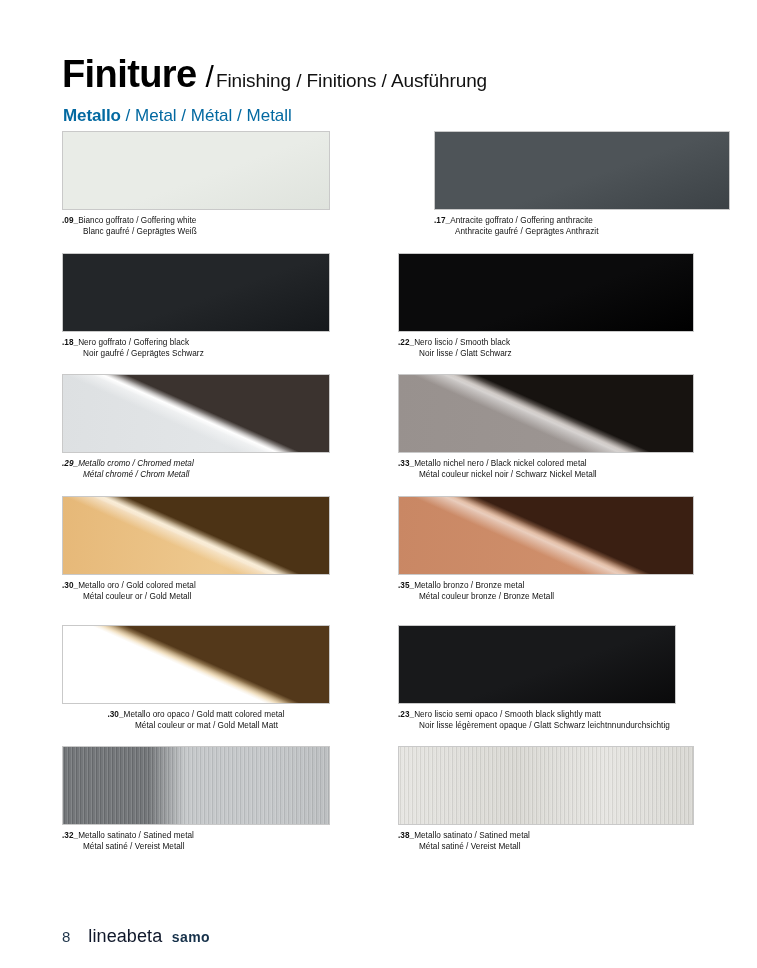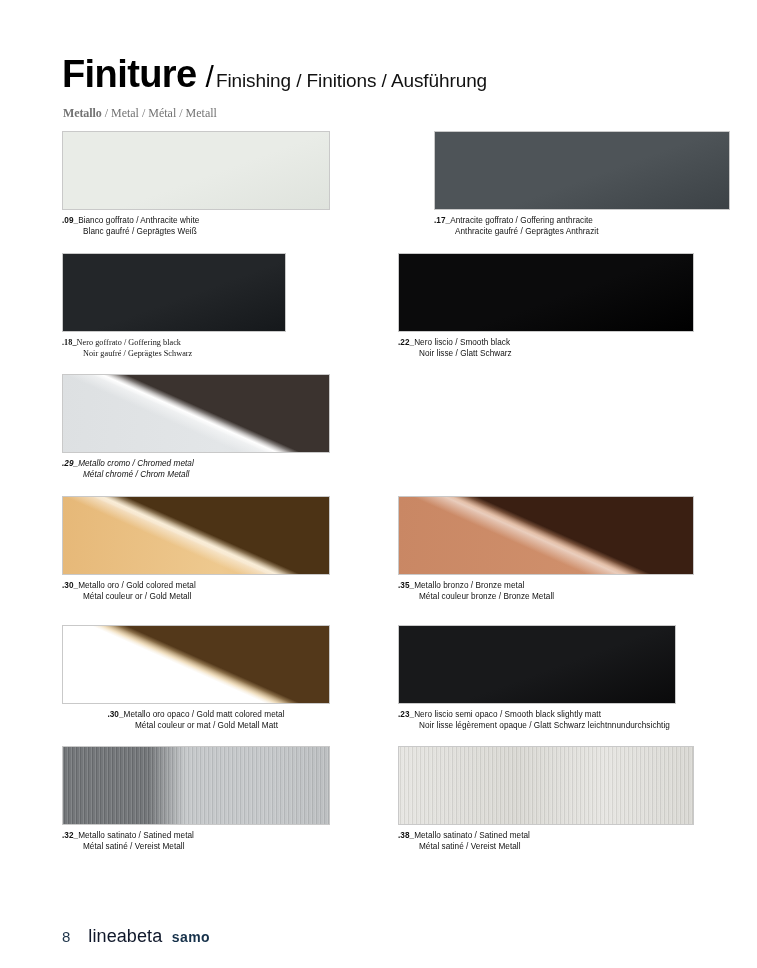--- a/index.html
+++ b/index.html
@@ -45,24 +45,23 @@
     font-size: 19px;
     font-weight: 400;
     color: #111;
     line-height: 1;
     letter-spacing: -0.1px;
   }
 
   .subheader {
     position: absolute;
     left: 63px; top: 107px;
-    font-size: 12px;
-    line-height: 1;
-    color: #737373;
-    font-family: Liberation Serif, serif;
+    font-size: 17px;
+    line-height: 1;
+    color: #0369a1;
   }
   .subheader .bold { font-weight: 800; letter-spacing: -0.1px;}
   .subheader .reg  { font-weight: 400; }
 
   
   .grid {
     position: absolute;
     left: 0; top: 0;
     width: 757px; height: 968px;
   }
@@ -139,34 +138,34 @@
   <div class="subheader">
     <span class="bold">Metallo</span><span class="reg"> / Metal / Métal / Metall</span>
   </div>
 
   <div class="grid" id="grid">
       <div class="cell" style="left: 62px; top: 131px; width: 268px;">
         <div class="swatch">
           <div class="layer" style="background: linear-gradient(160deg, rgb(233, 236, 231) 0%, rgb(233, 236, 231) 55%, rgb(223, 227, 221) 100%);"></div>
         </div>
         <div class="caption">
-          <span class="l1"><span class="code">.09_</span><span>Bianco goffrato / Anthracite white</span></span>
+          <span class="l1"><span class="code">.09_</span><span>Bianco goffrato / Goffering white</span></span>
           <span class="l2">Blanc gaufré / Geprägtes Weiß</span>
         </div>
       </div>
       <div class="cell" style="left: 398px; top: 131px; width: 296px; padding-left: 36px;">
         <div class="swatch">
           <div class="layer" style="background: linear-gradient(160deg, rgb(78, 84, 88) 0%, rgb(78, 84, 88) 55%, rgb(60, 66, 70) 100%);"></div>
         </div>
         <div class="caption">
           <span class="l1"><span class="code">.17_</span><span>Antracite goffrato / Goffering anthracite</span></span>
           <span class="l2">Anthracite gaufré / Geprägtes Anthrazit</span>
         </div>
       </div>
-      <div class="cell" style="left: 62px; top: 253px; width: 224px; font-family: Liberation Serif, serif;">
+      <div class="cell" style="left: 62px; top: 253px; width: 268px;">
         <div class="swatch">
           <div class="layer" style="background: linear-gradient(160deg, rgb(35, 38, 41) 0%, rgb(35, 38, 41) 55%, rgb(21, 24, 27) 100%);"></div>
         </div>
         <div class="caption">
           <span class="l1"><span class="code">.18_</span><span>Nero goffrato / Goffering black</span></span>
           <span class="l2">Noir gaufré / Geprägtes Schwarz</span>
         </div>
       </div>
       <div class="cell" style="left: 398px; top: 253px; width: 296px;">
         <div class="swatch">
@@ -179,20 +178,31 @@
       </div>
       <div class="cell" style="left: 62px; top: 374px; width: 268px; font-style: italic;">
         <div class="swatch">
           <div class="layer" style="background: linear-gradient(95deg, rgb(221, 224, 226) 0%, rgb(227, 230, 232) 60%, rgb(221, 224, 226) 100%);"></div>
           <div class="layer" style="background: linear-gradient(24deg, rgba(0, 0, 0, 0) 46%, rgb(255, 255, 255) 48.5%, rgb(59, 51, 47) 54%, rgb(59, 51, 47) 100%);"></div>
           <div class="layer" style="background: linear-gradient(24deg, rgba(255, 255, 255, 0) 40%, rgba(255, 255, 255, 0.55) 47%, rgba(255, 255, 255, 0) 52%);"></div>
         </div>
         <div class="caption">
           <span class="l1"><span class="code">.29_</span><span>Metallo cromo / Chromed metal</span></span>
           <span class="l2">Métal chromé / Chrom Metall</span>
+        </div>
+      </div>
+      <div class="cell" style="left: 398px; top: 374px; width: 296px;">
+        <div class="swatch">
+          <div class="layer" style="background: linear-gradient(95deg, rgb(152, 145, 142) 0%, rgb(156, 149, 146) 60%, rgb(152, 145, 142) 100%);"></div>
+          <div class="layer" style="background: linear-gradient(24deg, rgba(0, 0, 0, 0) 46%, rgb(181, 172, 166) 48.5%, rgb(23, 19, 16) 54%, rgb(23, 19, 16) 100%);"></div>
+          <div class="layer" style="background: linear-gradient(24deg, rgba(255, 255, 255, 0) 40%, rgba(255, 255, 255, 0.55) 47%, rgba(255, 255, 255, 0) 52%);"></div>
+        </div>
+        <div class="caption">
+          <span class="l1"><span class="code">.33_</span><span>Metallo nichel nero / Black nickel colored metal</span></span>
+          <span class="l2">Métal couleur nickel noir / Schwarz Nickel Metall</span>
         </div>
       </div>
       <div class="cell" style="left: 62px; top: 496px; width: 268px;">
         <div class="swatch">
           <div class="layer" style="background: linear-gradient(95deg, rgb(230, 184, 120) 0%, rgb(238, 201, 143) 60%, rgb(230, 184, 120) 100%);"></div>
           <div class="layer" style="background: linear-gradient(24deg, rgba(0, 0, 0, 0) 46%, rgb(246, 227, 192) 48.5%, rgb(76, 51, 21) 54%, rgb(76, 51, 21) 100%);"></div>
           <div class="layer" style="background: linear-gradient(24deg, rgba(255, 255, 255, 0) 40%, rgba(255, 255, 255, 0.55) 47%, rgba(255, 255, 255, 0) 52%);"></div>
         </div>
         <div class="caption">
           <span class="l1"><span class="code">.30_</span><span>Metallo oro / Gold colored metal</span></span>

